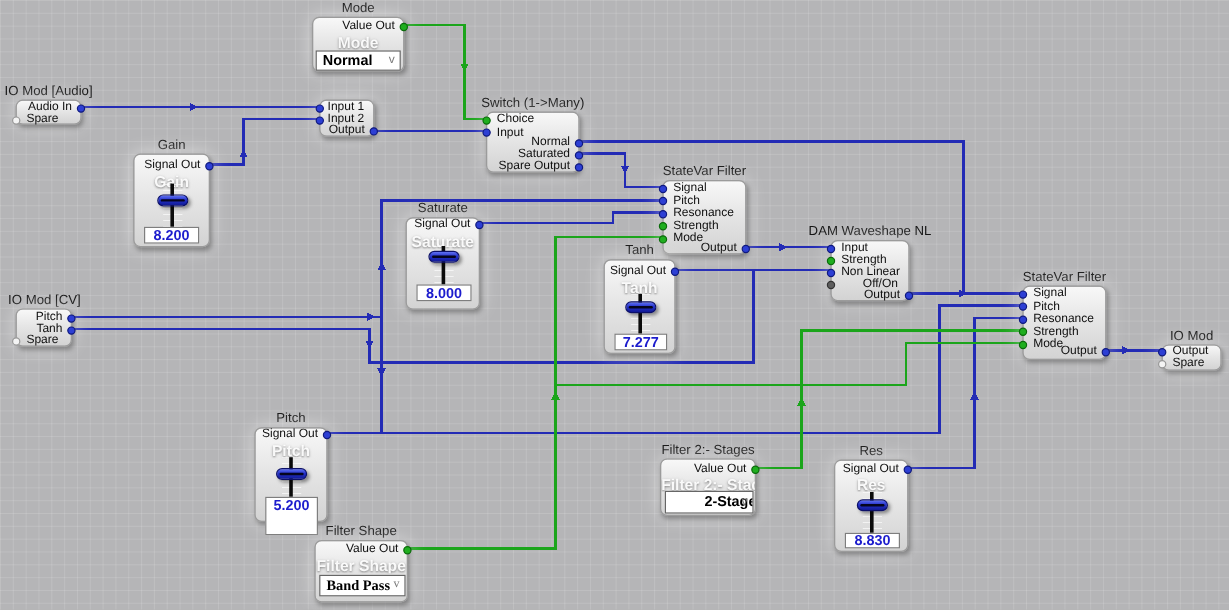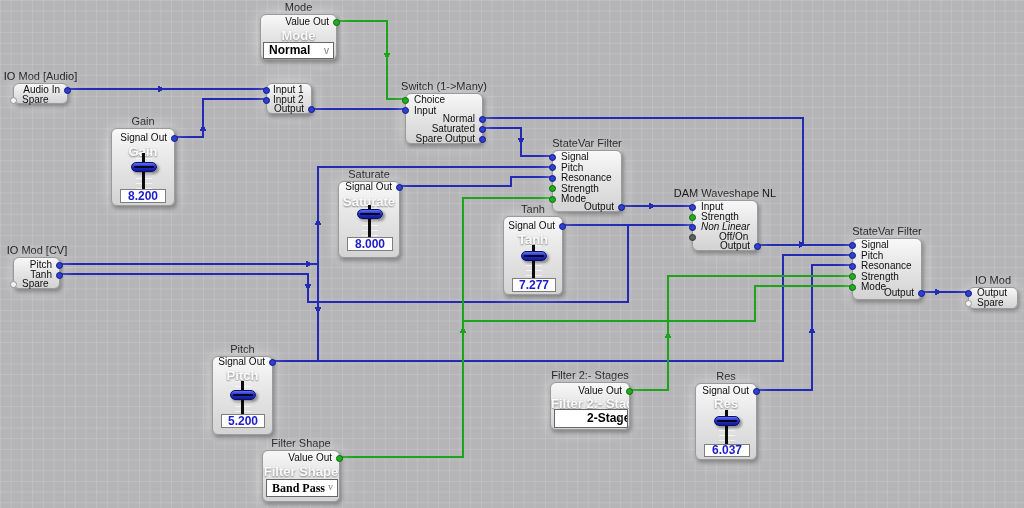--- a/index.html
+++ b/index.html
@@ -192,21 +192,21 @@
   <div class="knob" style="left:17px;top:34px;"></div>
   <div class="vbox" style="left:8px;top:61px;width:44px;height:14px;line-height:12px;">7.277</div>
 </div>
 
 <div class="mtitle" style="left:659px;top:187px;width:132px;">DAM Waveshape NL</div>
 <div class="mod" style="left:692px;top:200px;width:66px;height:51px;">
   <div class="pin l" style="top:1px;">Input</div>
   <span class="dot blue l" style="top:2.5px;"></span>
   <div class="pin l" style="top:11px;">Strength</div>
   <span class="dot green l" style="top:12.5px;"></span>
-  <div class="pin l" style="top:21px;font-style:italic;">Non Linear</div>
+  <div class="pin l" style="top:21px;">Non Linear</div>
   <span class="dot blue l" style="top:22.5px;"></span>
   <div class="pin l" style="top:31px;margin-left:18px;">Off/On</div>
   <span class="dot dark l" style="top:32.5px;"></span>
   <div class="pin r" style="top:40px;">Output</div>
   <span class="dot blue r" style="top:41.5px;"></span>
 </div>
 
 <div class="mtitle" style="left:0px;top:244px;width:74px;">IO Mod [CV]</div>
 <div class="mod" style="left:13px;top:257px;width:47px;height:32px;">
   <div class="pin r" style="top:2px;">Pitch</div>
@@ -242,21 +242,21 @@
 </div>
 
 <div class="mtitle" style="left:182px;top:343px;width:121px;">Pitch</div>
 <div class="mod" style="left:212px;top:356px;width:61px;height:79px;">
   <div class="pin r" style="top:0px;">Signal Out</div>
   <span class="dot blue r" style="top:1.5px;"></span>
   <div class="overlay" style="top:11px;">Pitch</div>
   <div class="ticks" style="left:22px;top:24px;height:40px;"></div>
   <div class="track" style="left:28px;top:24px;height:40px;"></div>
   <div class="knob" style="left:17px;top:33px;"></div>
-  <div class="vbox" style="left:8px;top:57px;width:44px;height:14px;line-height:12px;">5.200</div>
+  <div class="vbox" style="left:8px;top:57px;width:44px;height:32px;line-height:12px;">5.200</div>
 </div>
 
 <div class="mtitle" style="left:241px;top:437px;width:120px;">Filter Shape</div>
 <div class="mod" style="left:262px;top:450px;width:78px;height:52px;">
   <div class="pin r" style="top:2px;">Value Out</div>
   <span class="dot green r" style="top:3.5px;"></span>
   <div class="overlay" style="top:13px;">Filter Shape</div>
   <div class="dd" style="left:3px;top:28px;width:72px;height:18px;line-height:16px;font-family:Liberation Serif, serif;">
     <span>Band Pass</span>
     <span class="chev">v</span>
@@ -275,14 +275,14 @@
 </div>
 
 <div class="mtitle" style="left:665px;top:370px;width:122px;">Res</div>
 <div class="mod" style="left:695px;top:383px;width:62px;height:77px;">
   <div class="pin r" style="top:2px;">Signal Out</div>
   <span class="dot blue r" style="top:3.5px;"></span>
   <div class="overlay" style="top:12px;">Res</div>
   <div class="ticks" style="left:23px;top:26px;height:40px;"></div>
   <div class="track" style="left:29px;top:26px;height:40px;"></div>
   <div class="knob" style="left:18px;top:32px;"></div>
-  <div class="vbox" style="left:8px;top:60px;width:46px;height:13px;line-height:11px;">6.037</div>
+  <div class="vbox" style="left:8px;top:60px;width:46px;height:13px;line-height:11px;">8.830</div>
 </div>
 
 </body></html>

